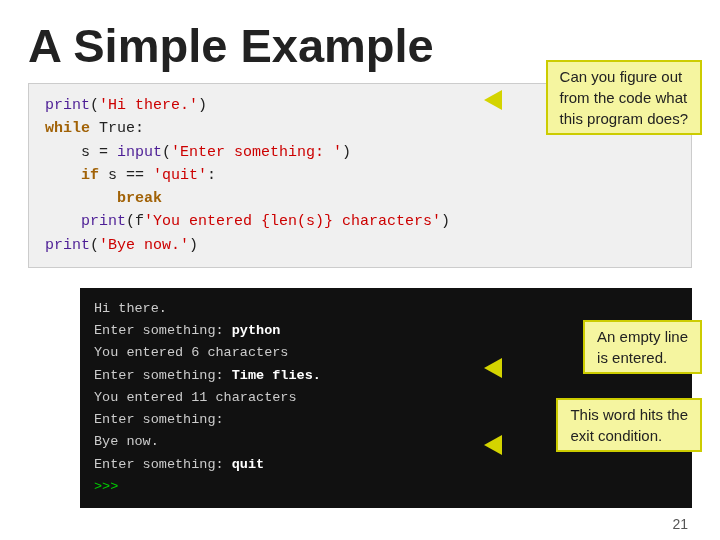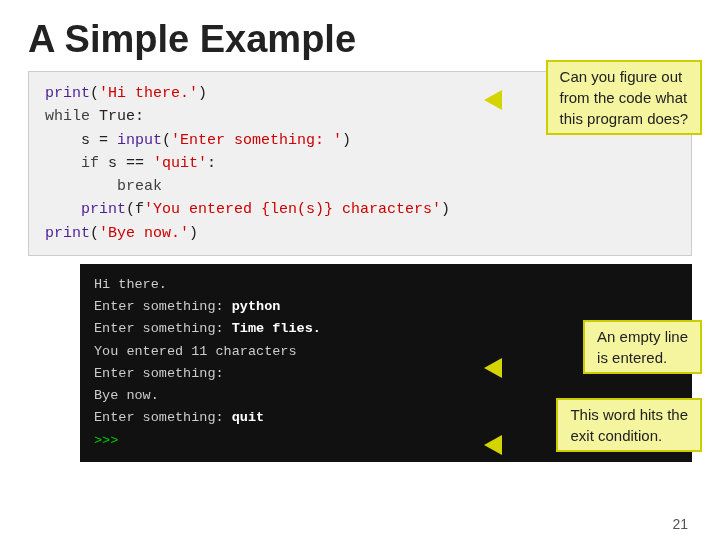--- a/index.html
+++ b/index.html
@@ -14,52 +14,52 @@
     }
 
     .slide {
       width: 720px;
       height: 540px;
       background: #ffffff;
       position: relative;
     }
 
     .title {
-      font-size: 38px;
+      font-size: 47px;
       font-weight: bold;
       color: #222222;
       padding: 18px 28px 10px 28px;
     }
 
     .code-block {
       background: #f0f0f0;
       border: 1px solid #cccccc;
       margin: 0 28px;
       padding: 10px 16px;
       font-family: 'Courier New', Courier, monospace;
       font-size: 15px;
       color: #222222;
       line-height: 1.55;
       white-space: pre;
     }
 
     .code-keyword {
-      color: #404040;
-      font-weight: normal;
+      color: #a16207;
+      font-weight: bold;
     }
     .code-string {
       color: #cc0000;
     }
     .code-func {
       color: #4c1d95;
     }
 
     .terminal-block {
       background: #111111;
-      margin: 8px 28px 0 80px;
+      margin: 20px 28px 0 80px;
       padding: 10px 14px;
       font-family: 'Courier New', Courier, monospace;
       font-size: 13.5px;
       color: #cccccc;
       line-height: 1.65;
     }
 
     .terminal-block .bold-white {
       color: #ffffff;
       font-weight: bold;
@@ -114,20 +114,21 @@
 <span class="code-keyword">while</span><span> True:</span>
 <span>    s = </span><span class="code-func">input</span><span>(</span><span class="code-string">'Enter something: '</span><span>)</span>
 <span>    </span><span class="code-keyword">if</span><span> s == </span><span class="code-string">'quit'</span><span>:</span>
 <span>        </span><span class="code-keyword">break</span>
 <span>    </span><span class="code-func">print</span><span>(f</span><span class="code-string">'You entered {len(s)} characters'</span><span>)</span>
 <span class="code-func">print</span><span>(</span><span class="code-string">'Bye now.'</span><span>)</span></div>
 
   <div class="terminal-block">
     <div>Hi there.</div>
     <div>Enter something: <span class="bold-white">python</span></div>
+    <div>You entered 6 characters</div>
     <div>Enter something: <span class="bold-white">Time flies.</span></div>
     <div>You entered 11 characters</div>
     <div>Enter something: </div>
     <div>Bye now.</div>
     <div>Enter something: <span class="bold-white">quit</span></div>
     <div class="prompt">&gt;&gt;&gt;</div>
   </div>
 
   <div class="callout callout-top-right">
     <span style="white-space:pre-line;">Can you figure out

